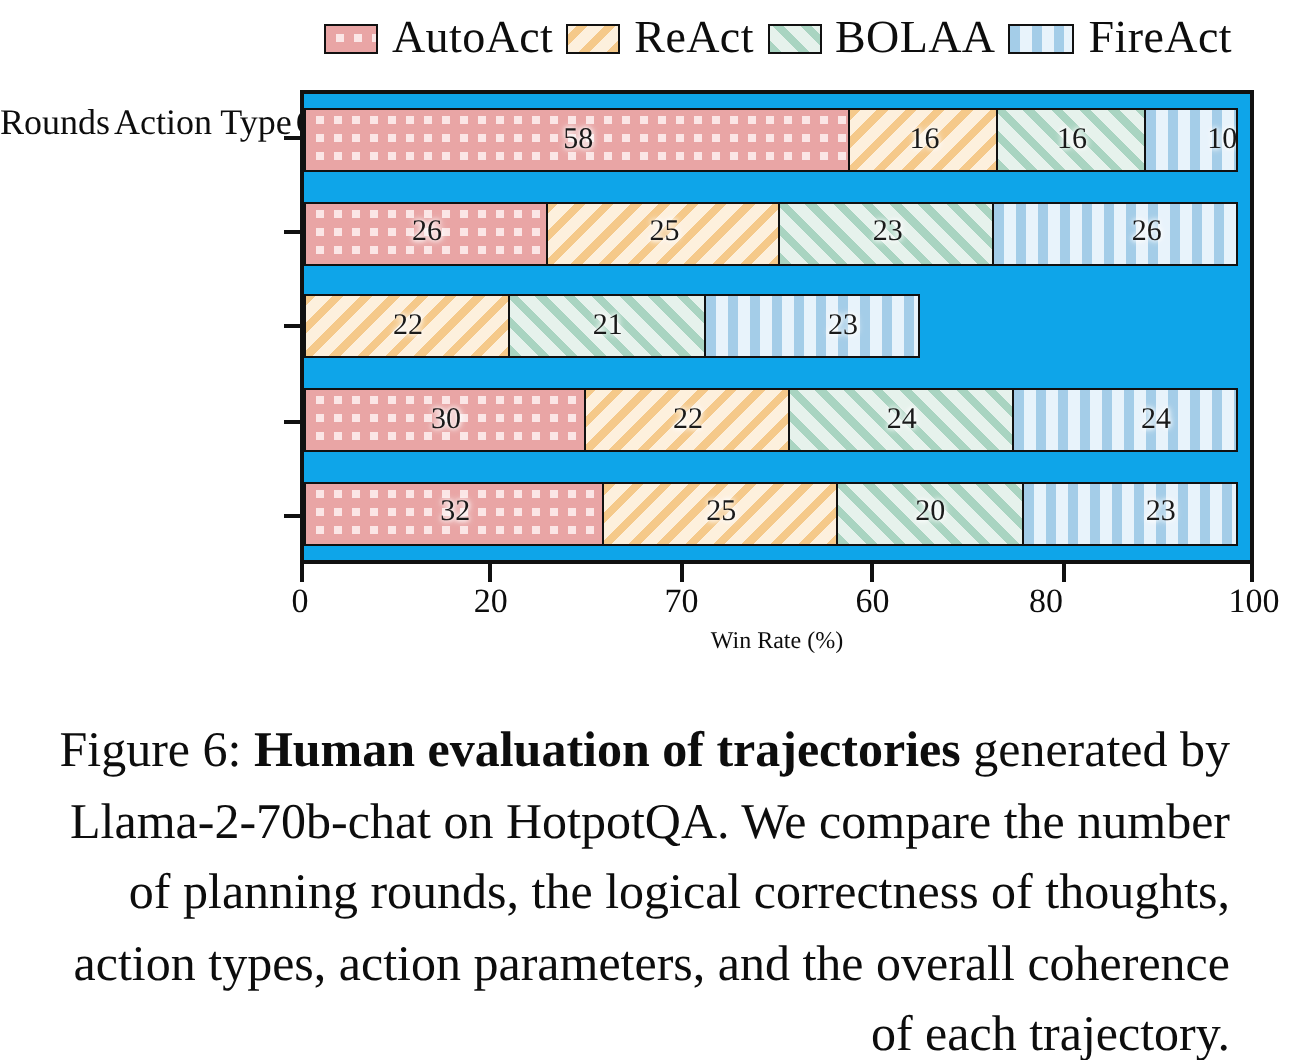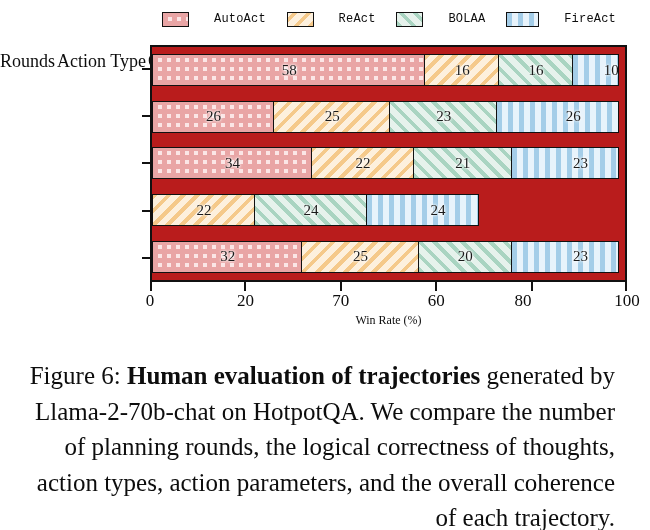--- a/index.html
+++ b/index.html
@@ -23,23 +23,22 @@
     padding:0 12px;box-sizing:border-box;
   }
   .legend-entry{display:flex;align-items:center;gap:7px;}
   .legend-swatch{
     width:27px;height:15px;
     border:1.6px solid #111;
     box-sizing:border-box;
     background-color:#fff;
   }
   .legend-label{
-    font-size:12px;letter-spacing:.2px;white-space:nowrap;
-    font-family:Liberation Mono, monospace;
-    margin-left:18px;
+    font-size:23px;letter-spacing:.2px;white-space:nowrap;
+    font-family:Liberation Serif, serif;
   }
 
   
   
   .pat-autoact{
     background-color:#fbe6e6;
     background-image:
       repeating-linear-gradient(90deg, #e9a5a5 0 5px, rgba(0,0,0,0) 5px 9px),
       repeating-linear-gradient(0deg,  #e9a5a5 0 5px, rgba(0,0,0,0) 5px 9px);
   }
@@ -62,21 +61,21 @@
       repeating-linear-gradient(90deg, #a4cde8 0 5px, rgba(0,0,0,0) 5px 11px);
     padding-left: 31px;
   }
 
   
   #plot{
     position:absolute;left:150px;top:45px;
     width:477px;height:237px;
     border:2.2px solid #111;
     box-sizing:border-box;
-    background:#b91c1c;
+    background:#0ea5e9;
   }
   #rows{
     position:absolute;left:0;top:0;width:100%;height:100%;
     display:flex;flex-direction:column;justify-content:space-around;
   }
   .bar-row{
     position:relative;height:32px;width:100%;
     display:flex;
   }
   .seg{
@@ -193,34 +192,34 @@
             <span class="seg-value">25</span>
           </div>
           <div class="seg pat-bolaa" style="width: 23%;">
             <span class="seg-value">23</span>
           </div>
           <div class="seg pat-fireact" style="width: 26%;">
             <span class="seg-value">26</span>
           </div>
         </div>
         <div class="bar-row">
-          <div class="seg pat-autoact" style="width: 34%;">
-            <span class="seg-value">34</span>
-          </div>
           <div class="seg pat-react" style="width: 22%;">
             <span class="seg-value">22</span>
           </div>
           <div class="seg pat-bolaa" style="width: 21%;">
             <span class="seg-value">21</span>
           </div>
           <div class="seg pat-fireact" style="width: 23%;">
             <span class="seg-value">23</span>
           </div>
         </div>
         <div class="bar-row">
+          <div class="seg pat-autoact" style="width: 30%;">
+            <span class="seg-value">30</span>
+          </div>
           <div class="seg pat-react" style="width: 22%;">
             <span class="seg-value">22</span>
           </div>
           <div class="seg pat-bolaa" style="width: 24%;">
             <span class="seg-value">24</span>
           </div>
           <div class="seg pat-fireact" style="width: 24%;">
             <span class="seg-value">24</span>
           </div>
         </div>

